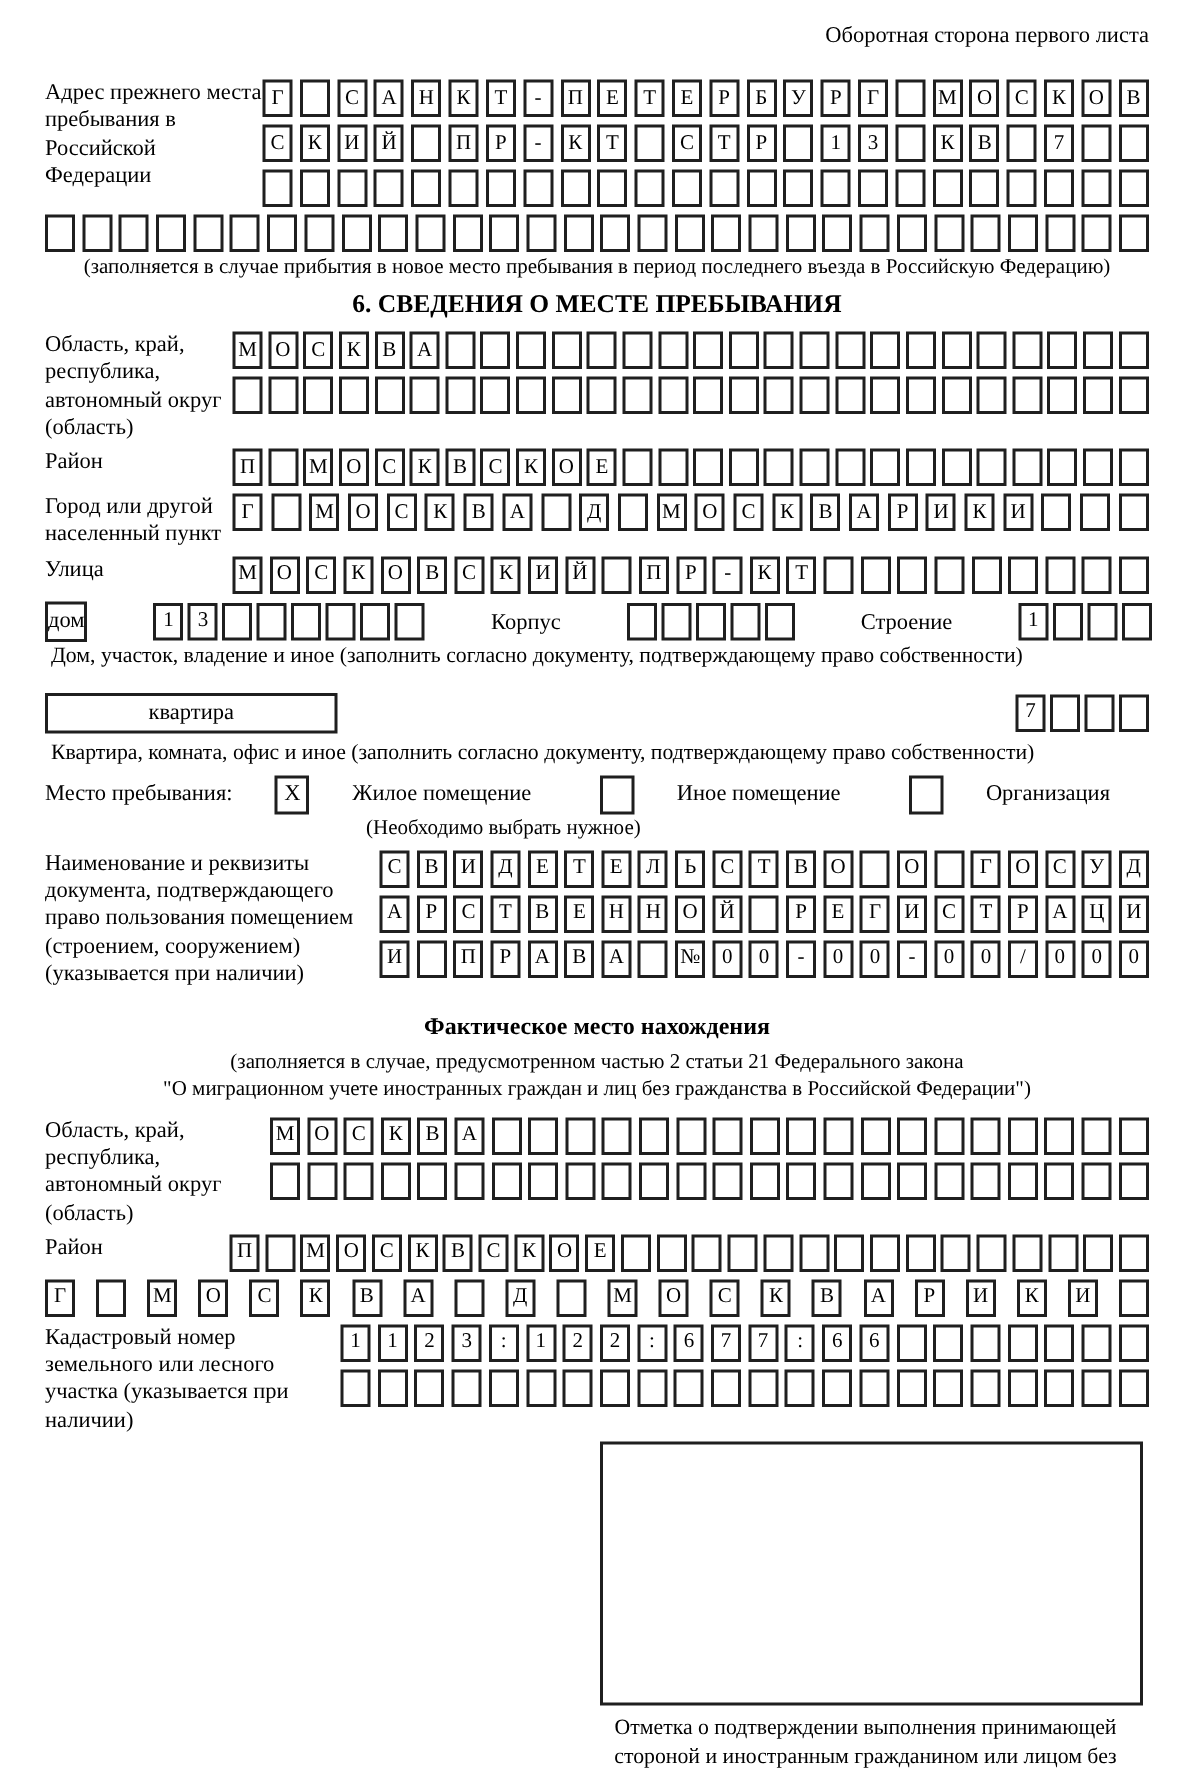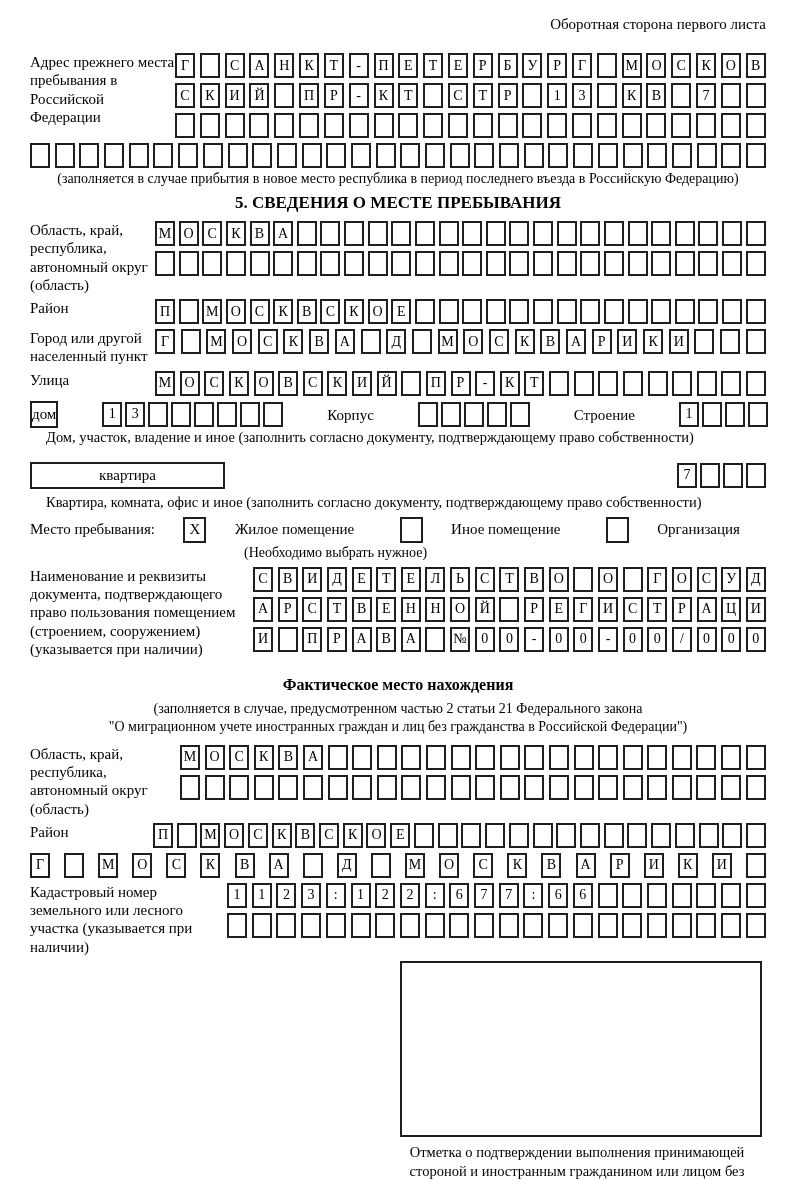--- a/index.html
+++ b/index.html
@@ -29,21 +29,21 @@
     width:20px; height:25px; border:2px solid #1f1f1f;
     display:flex; align-items:center; justify-content:center;
     font-size:14px; flex:0 0 auto;
   }
   .cellgroup { display:flex; gap:3px; }
 
   .center-note { text-align:center; font-size:14px; margin:3px 0 4px 0; }
   .sec-title { text-align:center; font-weight:bold; font-size:17px; margin:6px 0 8px 0; }
   .sub-title { text-align:center; font-weight:bold; font-size:16px; margin:18px 0 6px 0; }
 
-  .small-note { font-size:14.5px; margin:1px 0 5px 16px; }
+  .small-note { font-size:14.5px; margin:1px 0 5px 4px; }
 
   .fieldbox {
     height:27px; border:2px solid #1f1f1f;
     display:flex; align-items:center; justify-content:center; font-size:15px;
   }
   .dom-box { width:170px; }
   .kv-box  { width:195px; }
   .inline-lbl { font-size:15px; padding-top:3px; }
 
   .mesto-row { align-items:center; margin:6px 0 2px 0; }
@@ -182,23 +182,23 @@
       <span class="cell"></span>
       <span class="cell"></span>
       <span class="cell"></span>
       <span class="cell"></span>
       <span class="cell"></span>
       <span class="cell"></span>
       <span class="cell"></span>
       <span class="cell"></span>
       <span class="cell"></span>
     </div>
-  <div class="center-note">(заполняется в случае прибытия в новое место республика в период последнего въезда в Российскую Федерацию)</div>
-
-  <div class="sec-title">5. СВЕДЕНИЯ О МЕСТЕ ПРЕБЫВАНИЯ</div>
+  <div class="center-note">(заполняется в случае прибытия в новое место пребывания в период последнего въезда в Российскую Федерацию)</div>
+
+  <div class="sec-title">6. СВЕДЕНИЯ О МЕСТЕ ПРЕБЫВАНИЯ</div>
 
   <div class="formrow">
     <div class="label lbl-s2">Область, край, республика, автономный округ (область)</div>
     <div class="rows">
       <div class="cellrow">
           <span class="cell">М</span>
           <span class="cell">О</span>
           <span class="cell">С</span>
           <span class="cell">К</span>
           <span class="cell">В</span>

